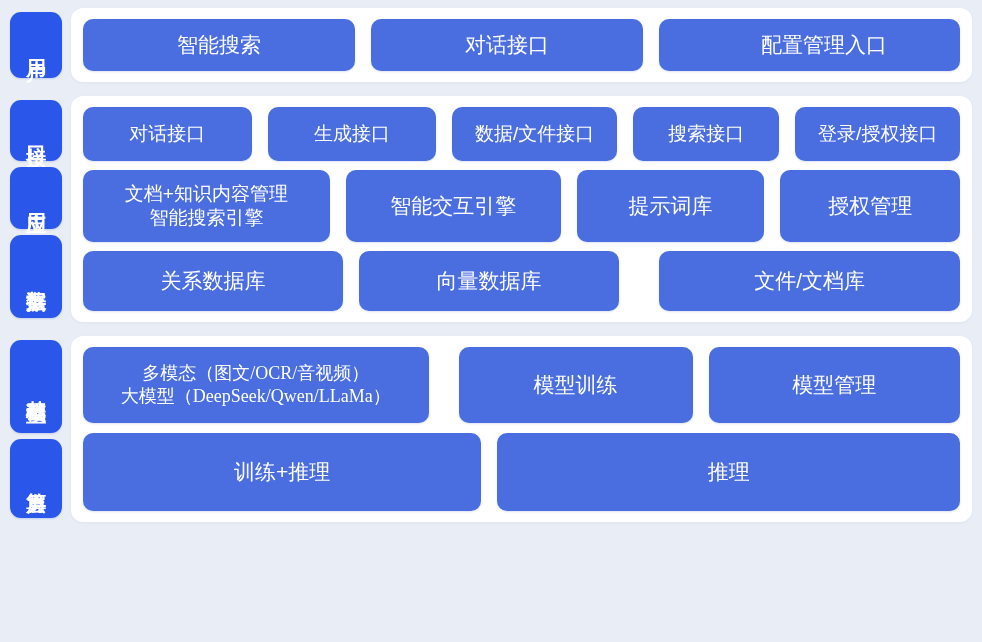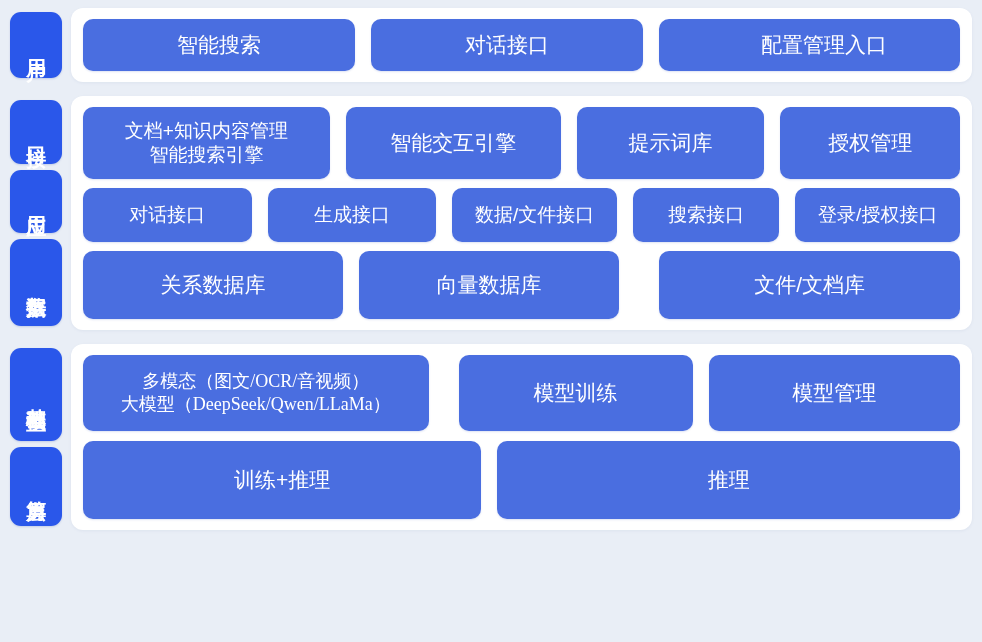--- a/index.html
+++ b/index.html
@@ -97,21 +97,21 @@
     box-shadow: 0 1px 2px rgba(50, 80, 180, 0.16);
   }
 
   
   #section-user .panel { padding: 11px 12px; }
   #section-user .card { height: 52px; flex: 1 1 0; }
 
   #section-core .panel { gap: 9px; }
   #section-core .row-interface .card { height: 54px; }
   #section-core .row-application .card { height: 72px; }
-  #section-core .row-data .card { height: 68px; }
+  #section-core .row-data .card { height: 60px; }
 
   #section-infra .row-model .card { height: 76px; font-family: Liberation Serif, serif; }
   #section-infra .row-compute .card { height: 78px; }
 
   .card.text-sm { font-size: 19px; }
   .card.text-xs { font-size: 18px; }
 </style>
 </head>
 <body>
 
@@ -132,34 +132,34 @@
 
   <section class="section" id="section-core">
     <div class="label-col">
       <div class="layer-label">接口</div>
       <div class="layer-label">应用</div>
       <div class="layer-label" style="flex:1.45 1 auto;">数据层</div>
     </div>
 
     <div class="panel">
 
+      <div class="row row-interface">
+        <div class="card text-sm" style="flex:1.08 1 0;">对话接口</div>
+        <div class="card text-sm" style="flex:1.08 1 0;">生成接口</div>
+        <div class="card text-sm" style="flex:1.05 1 0;">数据/文件接口</div>
+        <div class="card text-sm" style="flex:0.92 1 0;">搜索接口</div>
+        <div class="card text-sm" style="flex:1.05 1 0;">登录/授权接口</div>
+      </div>
+
       <div class="row row-application">
         <div class="card text-sm" style="flex:1.42 1 0;">文档+知识内容管理
 智能搜索引擎</div>
         <div class="card" style="flex:1.22 1 0;">智能交互引擎</div>
         <div class="card" style="flex:1.05 1 0;">提示词库</div>
         <div class="card" style="flex:1.00 1 0;">授权管理</div>
-      </div>
-
-      <div class="row row-interface">
-        <div class="card text-sm" style="flex:1.08 1 0;">对话接口</div>
-        <div class="card text-sm" style="flex:1.08 1 0;">生成接口</div>
-        <div class="card text-sm" style="flex:1.05 1 0;">数据/文件接口</div>
-        <div class="card text-sm" style="flex:0.92 1 0;">搜索接口</div>
-        <div class="card text-sm" style="flex:1.05 1 0;">登录/授权接口</div>
       </div>
 
       <div class="row row-data">
         <div class="card" style="flex:1 1 0;">关系数据库</div>
         <div class="card" style="flex:1 1 0;">向量数据库</div>
         <div class="card" style="flex:1.17 1 0;margin-left:24px;">文件/文档库</div>
       </div>
 
     </div>
   </section>

